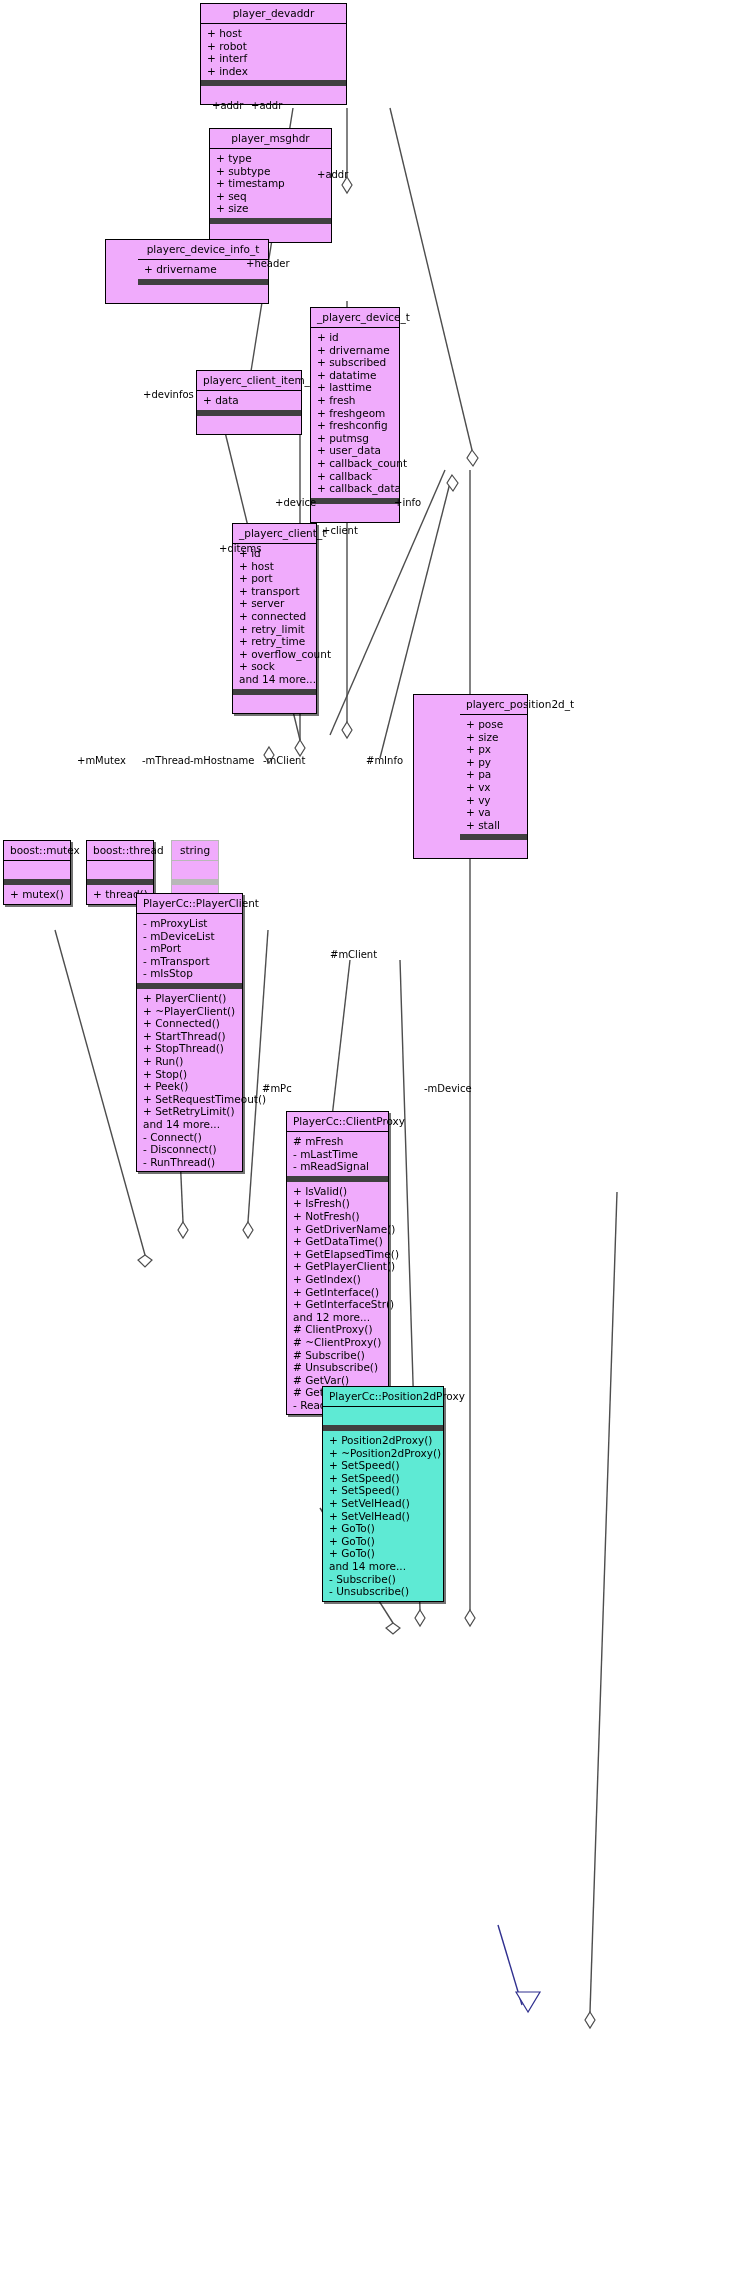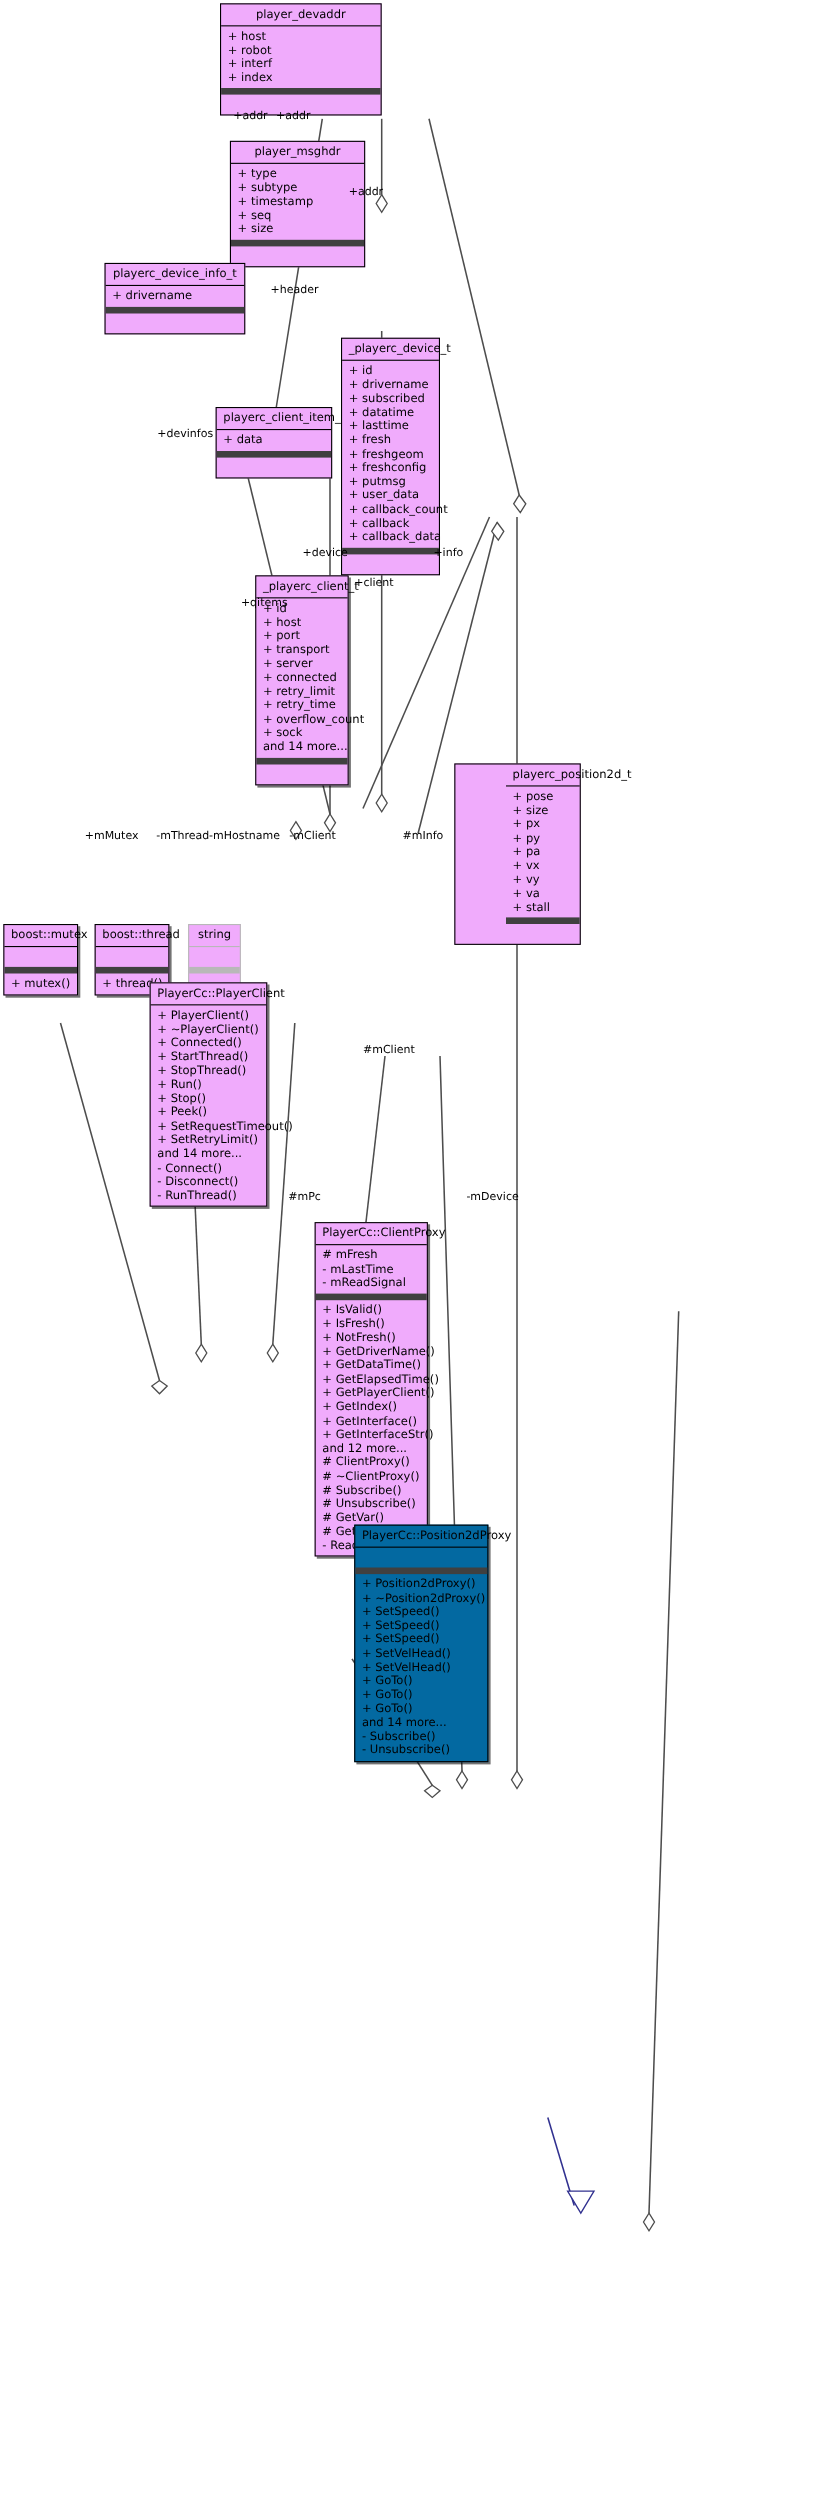--- a/index.html
+++ b/index.html
@@ -33,21 +33,21 @@
     background: #f0abfc;
     box-sizing: border-box;
     font-size: 10.5px;
     line-height: 13px;
     color: #000000;
   }
   .node.shadow {
     box-shadow: 2px 2px 0 0 rgba(0,0,0,0.55);
   }
   .node.grey {
-    background: #0369a1;
+    background: #5eead4;
   }
   .node.faint {
     border-color: #b8b8b8;
   }
   .node .title {
     text-align: center;
     padding: 3px 6px 3px 6px;
     border-bottom: 1px solid #000000;
     white-space: nowrap;
     font-size: 10.5px;
@@ -159,21 +159,21 @@
     <div class="compartment">
       <div class="row">+ type</div>
       <div class="row">+ subtype</div>
       <div class="row">+ timestamp</div>
       <div class="row">+ seq</div>
       <div class="row">+ size</div>
     </div>
     <div class="compartment empty"></div>
   </div>
 
-  <div class="node plain" style="left:95px; top:239px; width:128px;">
+  <div class="node plain" style="left:105px; top:239px; width:164px;padding-left:32px;">
     <div class="title">playerc_device_info_t</div>
     <div class="compartment">
       <div class="row">+ drivername</div>
     </div>
     <div class="compartment empty"></div>
   </div>
 
   <div class="node plain" style="left:196px; top:370px; width:106px;">
     <div class="title">playerc_client_item_t</div>
     <div class="compartment">
@@ -253,20 +253,27 @@
       <div class="row">+ vx</div>
       <div class="row">+ vy</div>
       <div class="row">+ va</div>
       <div class="row">+ stall</div>
     </div>
     <div class="compartment empty"></div>
   </div>
 
   <div class="node shadow" style="left:136px; top:845px; width:107px;margin-top:48px;">
     <div class="title">PlayerCc::PlayerClient</div>
+    <div class="compartment">
+      <div class="row">- mProxyList</div>
+      <div class="row">- mDeviceList</div>
+      <div class="row">- mPort</div>
+      <div class="row">- mTransport</div>
+      <div class="row">- mIsStop</div>
+    </div>
     <div class="compartment">
       <div class="row">+ PlayerClient()</div>
       <div class="row">+ ~PlayerClient()</div>
       <div class="row">+ Connected()</div>
       <div class="row">+ StartThread()</div>
       <div class="row">+ StopThread()</div>
       <div class="row">+ Run()</div>
       <div class="row">+ Stop()</div>
       <div class="row">+ Peek()</div>
       <div class="row">+ SetRequestTimeout()</div>

